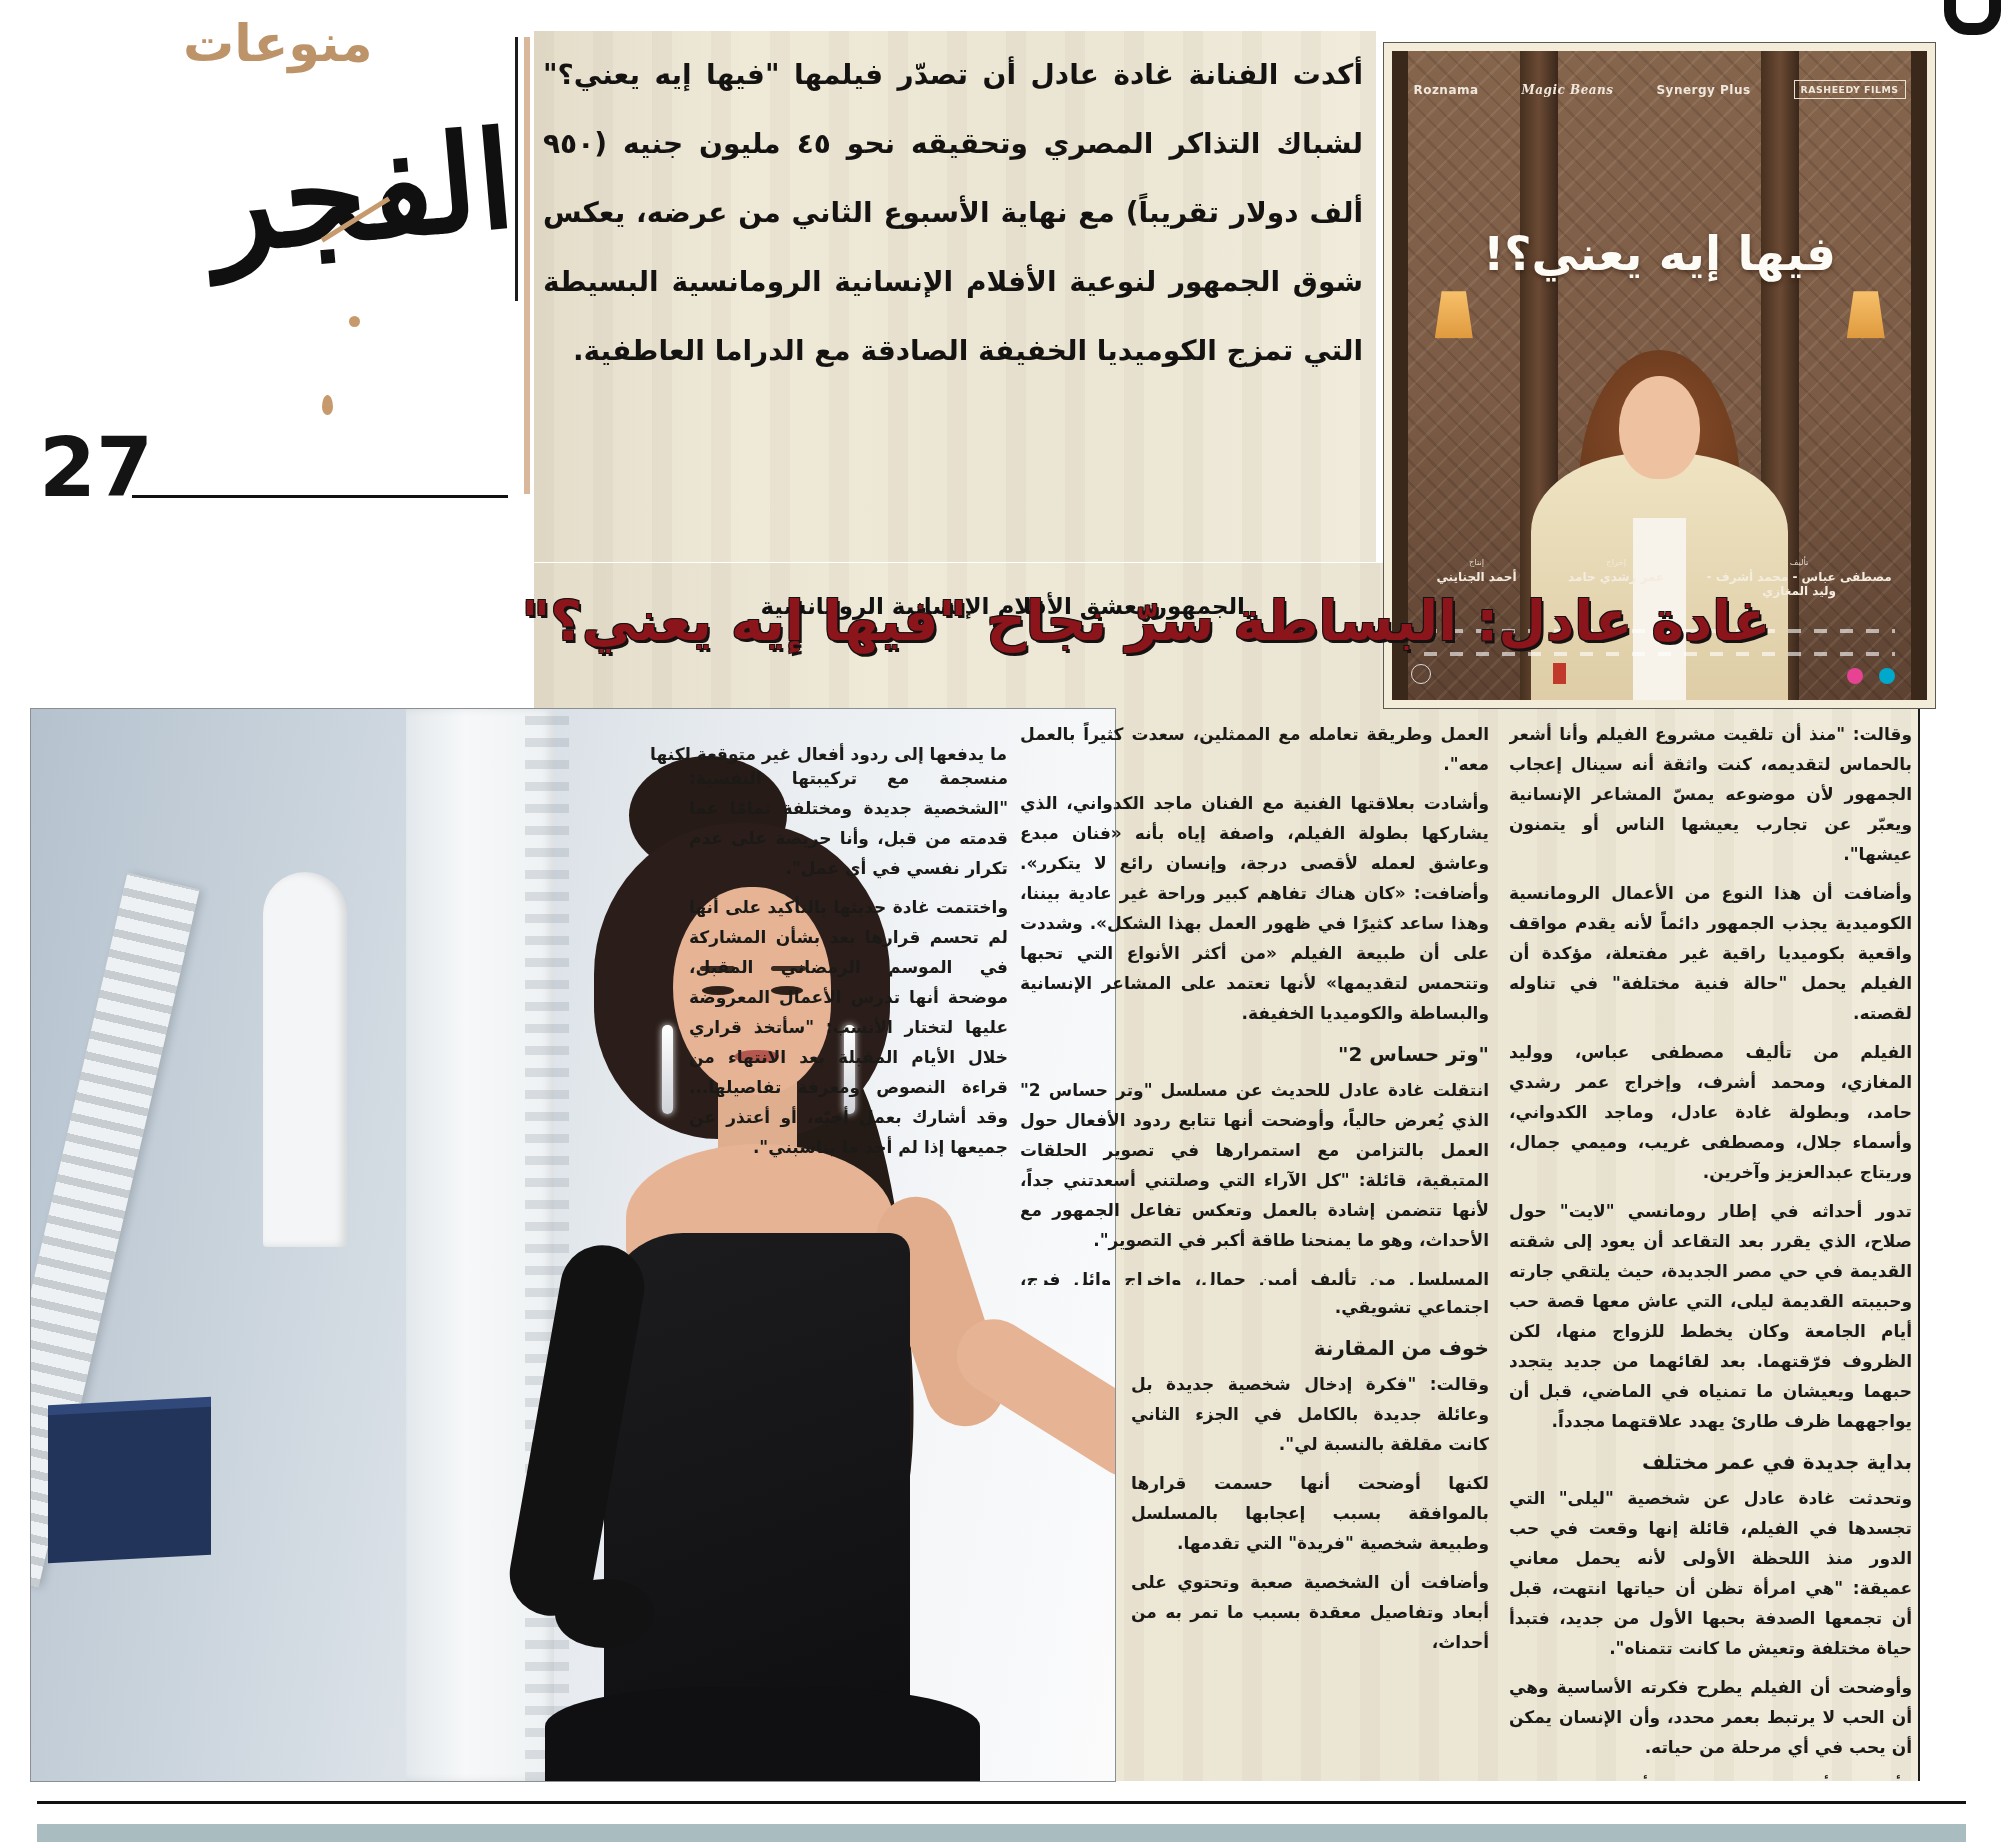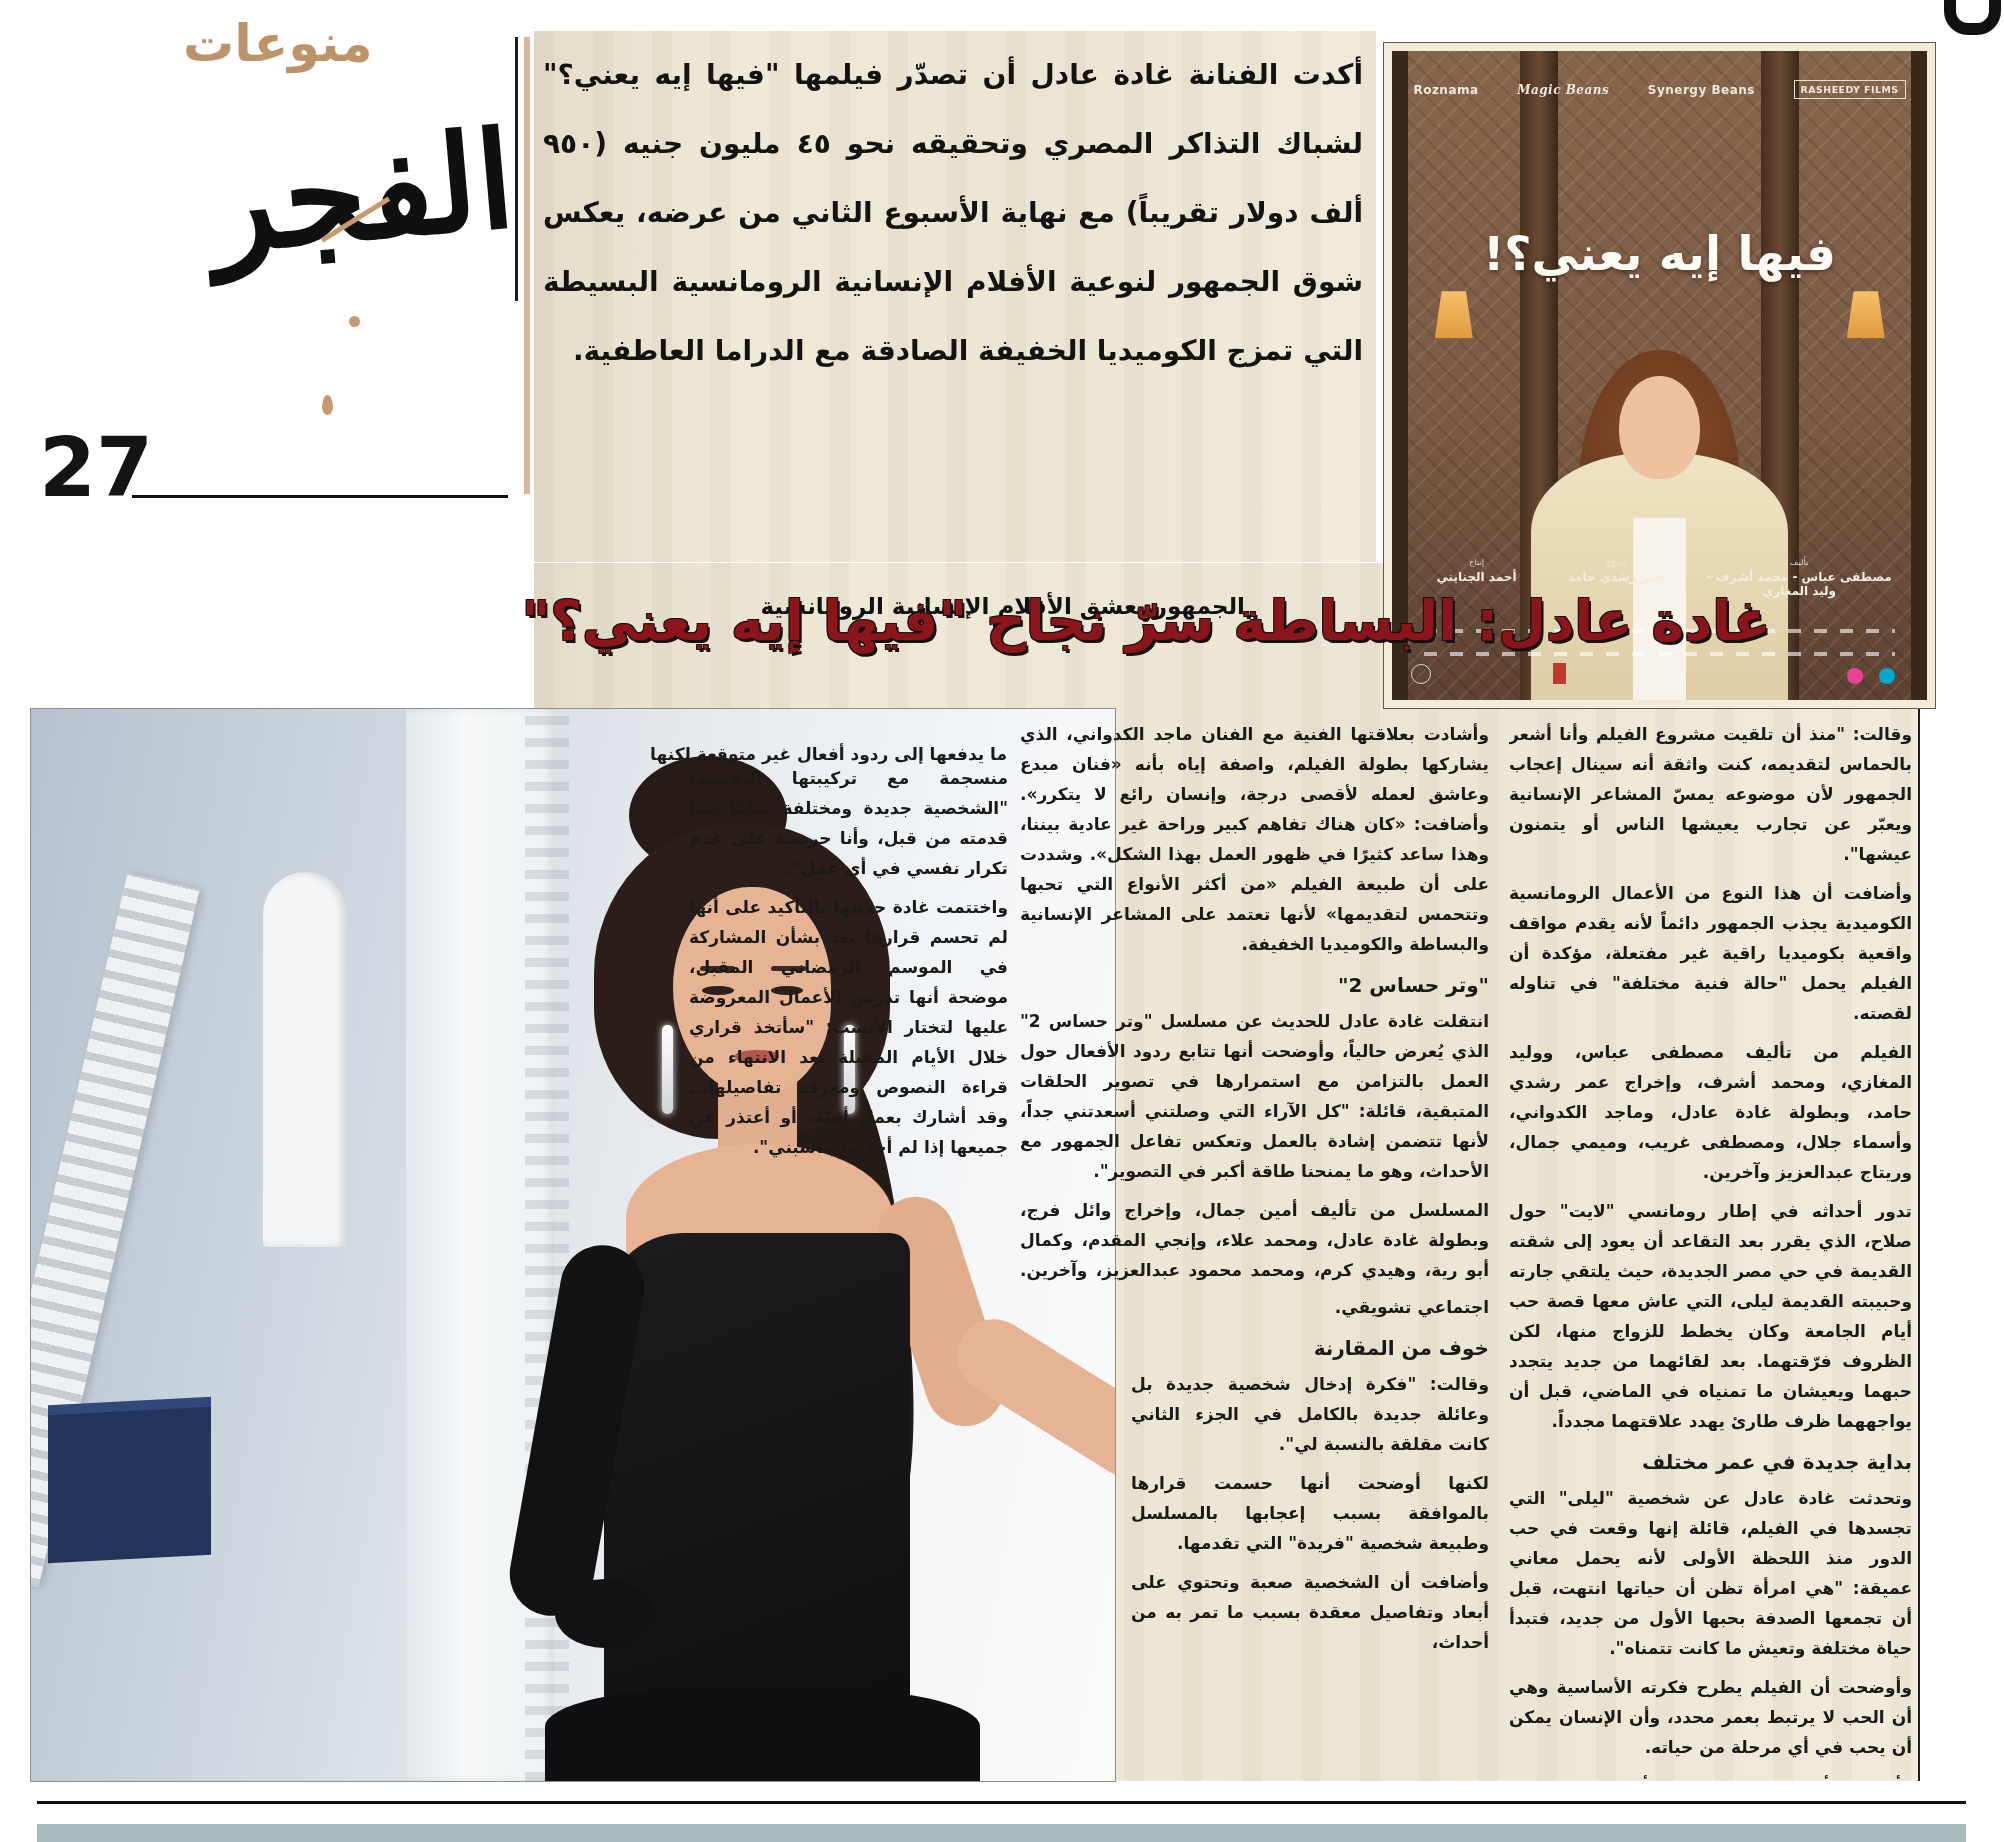--- a/index.html
+++ b/index.html
@@ -162,21 +162,21 @@
   <div class="abs" id="poster-inner">
     <div class="abs poster-edge" id="edge-l"></div>
     <div class="abs poster-edge" id="edge-r"></div>
     <div class="abs pillar" id="pillar-left"></div>
     <div class="abs pillar" id="pillar-right"></div>
     <div class="abs lamp" id="lamp-left"></div>
     <div class="abs lamp" id="lamp-right"></div>
     <div class="abs" id="poster-logos">
         <div class="studio">Roznama</div>
         <div class="studio">Magic Beans</div>
-        <div class="studio">Synergy Beans</div>
+        <div class="studio">Synergy Plus</div>
         <div class="studio">RASHEEDY FILMS</div>
       </div>
     <div class="abs" id="poster-title">فيها إيه يعني؟!</div>
     <div class="pw" id="pw-hair"></div>
     <div class="pw" id="pw-body"></div>
     <div class="pw" id="pw-shirt"></div>
     <div class="pw" id="pw-face"></div>
     <div class="abs" id="poster-credits">
       <div class="credit" id="credit-writers">
         <div class="lab">تأليف</div>
@@ -235,20 +235,21 @@
     <div class="item p">وقالت: "منذ أن تلقيت مشروع الفيلم وأنا أشعر بالحماس لتقديمه، كنت واثقة أنه سينال إعجاب الجمهور لأن موضوعه يمسّ المشاعر الإنسانية ويعبّر عن تجارب يعيشها الناس أو يتمنون عيشها".</div>
     <div class="item p">وأضافت أن هذا النوع من الأعمال الرومانسية الكوميدية يجذب الجمهور دائماً لأنه يقدم مواقف واقعية بكوميديا راقية غير مفتعلة، مؤكدة أن الفيلم يحمل "حالة فنية مختلفة" في تناوله لقصته.</div>
     <div class="item p">الفيلم من تأليف مصطفى عباس، ووليد المغازي، ومحمد أشرف، وإخراج عمر رشدي حامد، وبطولة غادة عادل، وماجد الكدواني، وأسماء جلال، ومصطفى غريب، وميمي جمال، وريتاج عبدالعزيز وآخرين.</div>
     <div class="item p">تدور أحداثه في إطار رومانسي "لايت" حول صلاح، الذي يقرر بعد التقاعد أن يعود إلى شقته القديمة في حي مصر الجديدة، حيث يلتقي جارته وحبيبته القديمة ليلى، التي عاش معها قصة حب أيام الجامعة وكان يخطط للزواج منها، لكن الظروف فرّقتهما. بعد لقائهما من جديد يتجدد حبهما ويعيشان ما تمنياه في الماضي، قبل أن يواجههما ظرف طارئ يهدد علاقتهما مجدداً.</div>
     <div class="item sub">بداية جديدة في عمر مختلف</div>
     <div class="item p">وتحدثت غادة عادل عن شخصية "ليلى" التي تجسدها في الفيلم، قائلة إنها وقعت في حب الدور منذ اللحظة الأولى لأنه يحمل معاني عميقة: "هي امرأة تظن أن حياتها انتهت، قبل أن تجمعها الصدفة بحبها الأول من جديد، فتبدأ حياة مختلفة وتعيش ما كانت تتمناه".</div>
     <div class="item p">وأوضحت أن الفيلم يطرح فكرته الأساسية وهي أن الحب لا يرتبط بعمر محدد، وأن الإنسان يمكن أن يحب في أي مرحلة من حياته.</div>
     <div class="item p">وأضافت أنها تجسّد شخصية أكبر من عمرها الحقيقي، ولم يشكّل ذلك أي عائق بالنسبة لها: «لم أفكر في الأمر على الإطلاق، لأن الشخصية جميلة ومختلفة وتضيف لي كممثلة».</div>
   </div>
 <div class="abs flow" id="col-mid-top">
+    <div class="item p">العمل وطريقة تعامله مع الممثلين، سعدت كثيراً بالعمل معه".</div>
     <div class="item p">وأشادت بعلاقتها الفنية مع الفنان ماجد الكدواني، الذي يشاركها بطولة الفيلم، واصفة إياه بأنه «فنان مبدع وعاشق لعمله لأقصى درجة، وإنسان رائع لا يتكرر». وأضافت: «كان هناك تفاهم كبير وراحة غير عادية بيننا، وهذا ساعد كثيرًا في ظهور العمل بهذا الشكل». وشددت على أن طبيعة الفيلم «من أكثر الأنواع التي تحبها وتتحمس لتقديمها» لأنها تعتمد على المشاعر الإنسانية والبساطة والكوميديا الخفيفة.</div>
     <div class="item sub">"وتر حساس 2"</div>
     <div class="item p">انتقلت غادة عادل للحديث عن مسلسل "وتر حساس 2" الذي يُعرض حالياً، وأوضحت أنها تتابع ردود الأفعال حول العمل بالتزامن مع استمرارها في تصوير الحلقات المتبقية، قائلة: "كل الآراء التي وصلتني أسعدتني جداً، لأنها تتضمن إشادة بالعمل وتعكس تفاعل الجمهور مع الأحداث، وهو ما يمنحنا طاقة أكبر في التصوير".</div>
     <div class="item p">المسلسل من تأليف أمين جمال، وإخراج وائل فرج، وبطولة غادة عادل، ومحمد علاء، وإنجي المقدم، وكمال أبو رية، وهيدي كرم، ومحمد محمود عبدالعزيز، وآخرين. وتدور أحداثه في إطار</div>
   </div>
 <div class="abs flow" id="col-mid-bottom">
     <div class="item p">اجتماعي تشويقي.</div>
     <div class="item sub">خوف من المقارنة</div>
     <div class="item p">وقالت: "فكرة إدخال شخصية جديدة بل وعائلة جديدة بالكامل في الجزء الثاني كانت مقلقة بالنسبة لي".</div>
     <div class="item p">لكنها أوضحت أنها حسمت قرارها بالموافقة بسبب إعجابها بالمسلسل وطبيعة شخصية "فريدة" التي تقدمها.</div>

